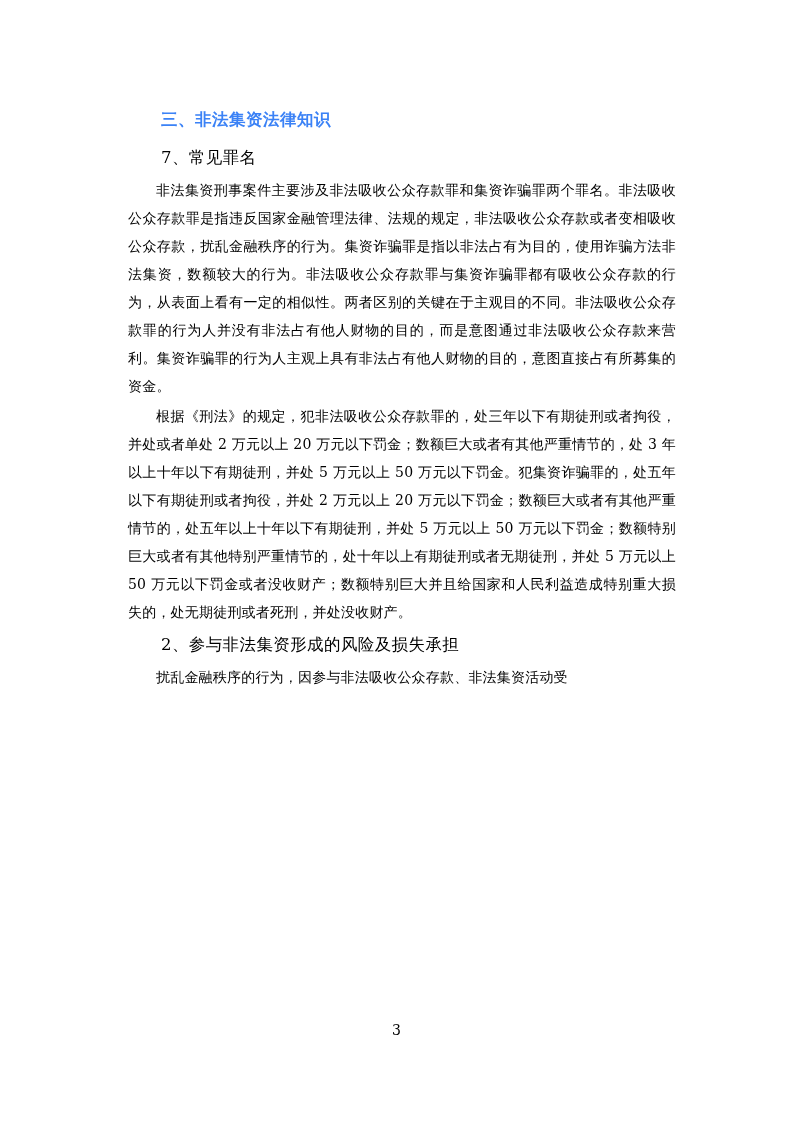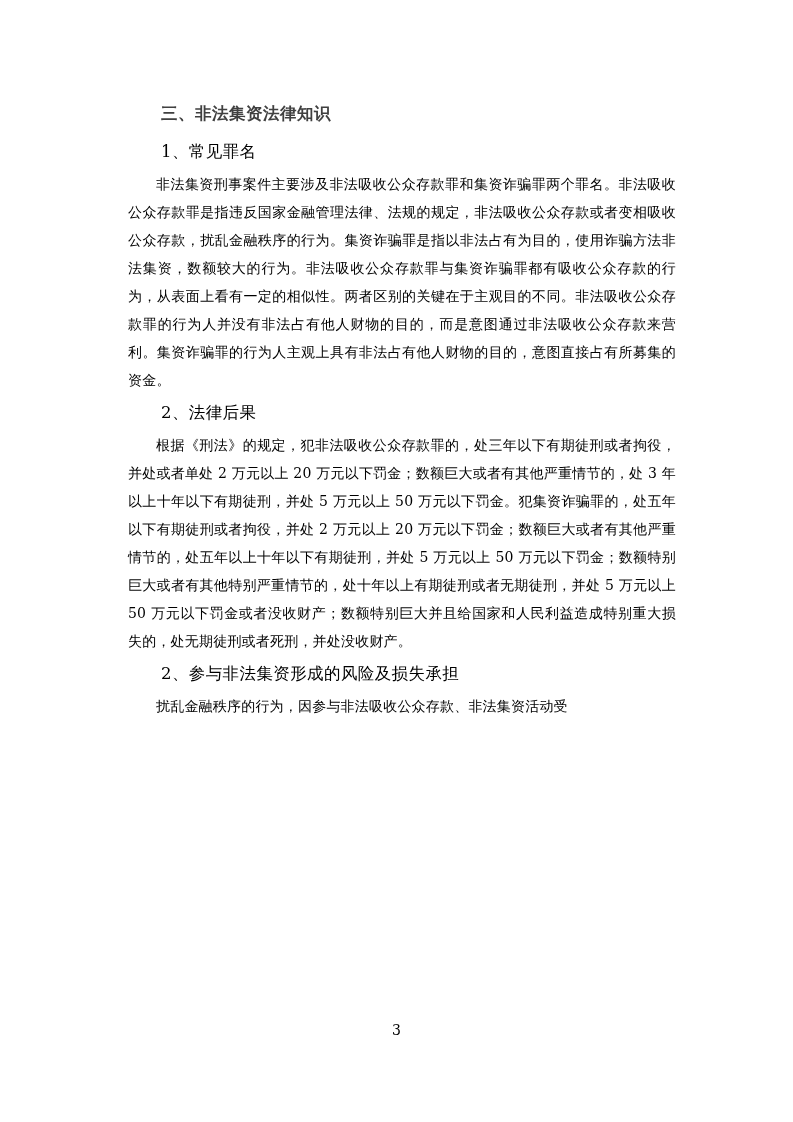--- a/index.html
+++ b/index.html
@@ -22,24 +22,24 @@
   .content {
     position: absolute;
     left: 128px;
     top: 96px;
     width: 548px;
   }
   .heading {
     font-weight: bold;
     font-size: 16.5px;
     line-height: 1.9;
-    margin: 2px 0 6px 0;
+    margin: 8px 0 6px 0;
     text-indent: 2em;
     letter-spacing: 0.5px;
-    color: #404040;
+    color: #3b82f6;
   }
   .subheading {
     font-size: 16.5px;
     line-height: 2.0;
     margin: 0 0 2px 0;
     text-indent: 2em;
     letter-spacing: 0.4px;
     color: #000;
   }
   .para {
@@ -62,21 +62,20 @@
     color: #000;
     font-family: "DejaVu Serif", "Liberation Serif", serif;
   }
 </style>
 </head>
 <body>
 
 <div class="page">
   <div class="content">
     <p class="heading">三、非法集资法律知识</p>
-    <p class="subheading">1、常见罪名</p>
+    <p class="subheading">7、常见罪名</p>
     <p class="para">非法集资刑事案件主要涉及非法吸收公众存款罪和集资诈骗罪两个罪名。非法吸收公众存款罪是指违反国家金融管理法律、法规的规定，非法吸收公众存款或者变相吸收公众存款，扰乱金融秩序的行为。集资诈骗罪是指以非法占有为目的，使用诈骗方法非法集资，数额较大的行为。非法吸收公众存款罪与集资诈骗罪都有吸收公众存款的行为，从表面上看有一定的相似性。两者区别的关键在于主观目的不同。非法吸收公众存款罪的行为人并没有非法占有他人财物的目的，而是意图通过非法吸收公众存款来营利。集资诈骗罪的行为人主观上具有非法占有他人财物的目的，意图直接占有所募集的资金。</p>
-    <p class="subheading">2、法律后果</p>
     <p class="para">根据《刑法》的规定，犯非法吸收公众存款罪的，处三年以下有期徒刑或者拘役，并处或者单处 2 万元以上 20 万元以下罚金；数额巨大或者有其他严重情节的，处 3 年以上十年以下有期徒刑，并处 5 万元以上 50 万元以下罚金。犯集资诈骗罪的，处五年以下有期徒刑或者拘役，并处 2 万元以上 20 万元以下罚金；数额巨大或者有其他严重情节的，处五年以上十年以下有期徒刑，并处 5 万元以上 50 万元以下罚金；数额特别巨大或者有其他特别严重情节的，处十年以上有期徒刑或者无期徒刑，并处 5 万元以上 50 万元以下罚金或者没收财产；数额特别巨大并且给国家和人民利益造成特别重大损失的，处无期徒刑或者死刑，并处没收财产。</p>
     <p class="subheading">2、参与非法集资形成的风险及损失承担</p>
     <p class="para">扰乱金融秩序的行为，因参与非法吸收公众存款、非法集资活动受</p>
   </div>
   <div class="page-number">3</div>
 </div>
 
 </body></html>

